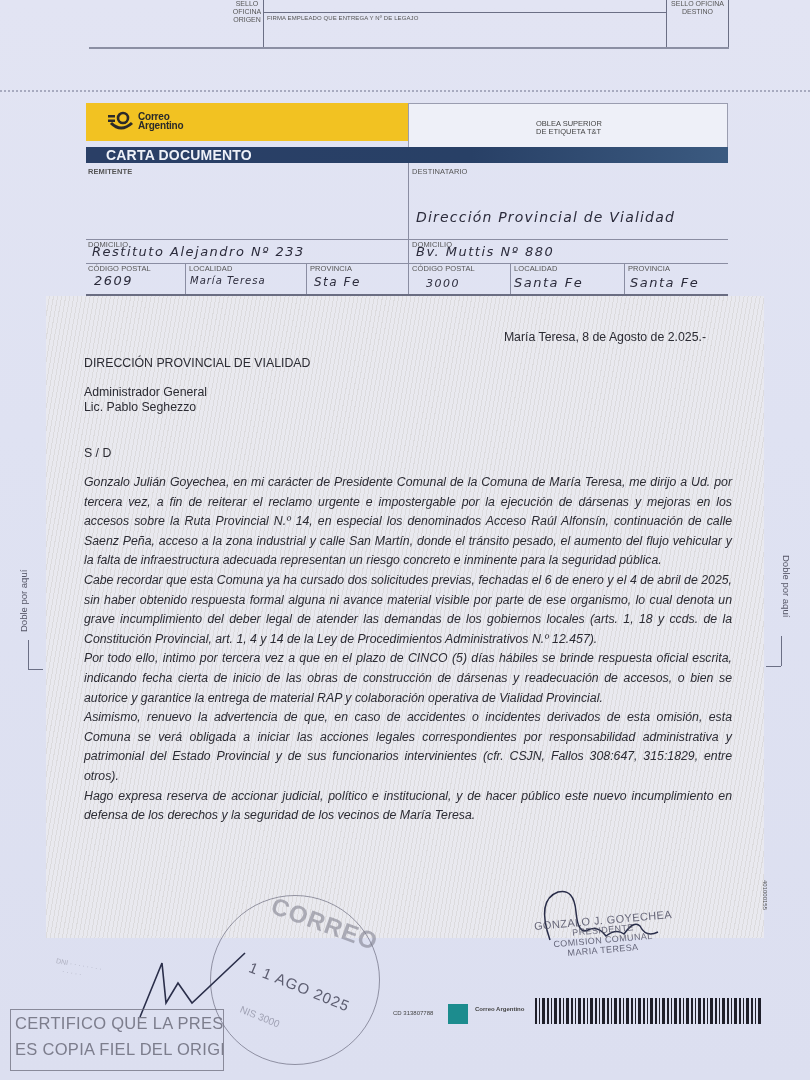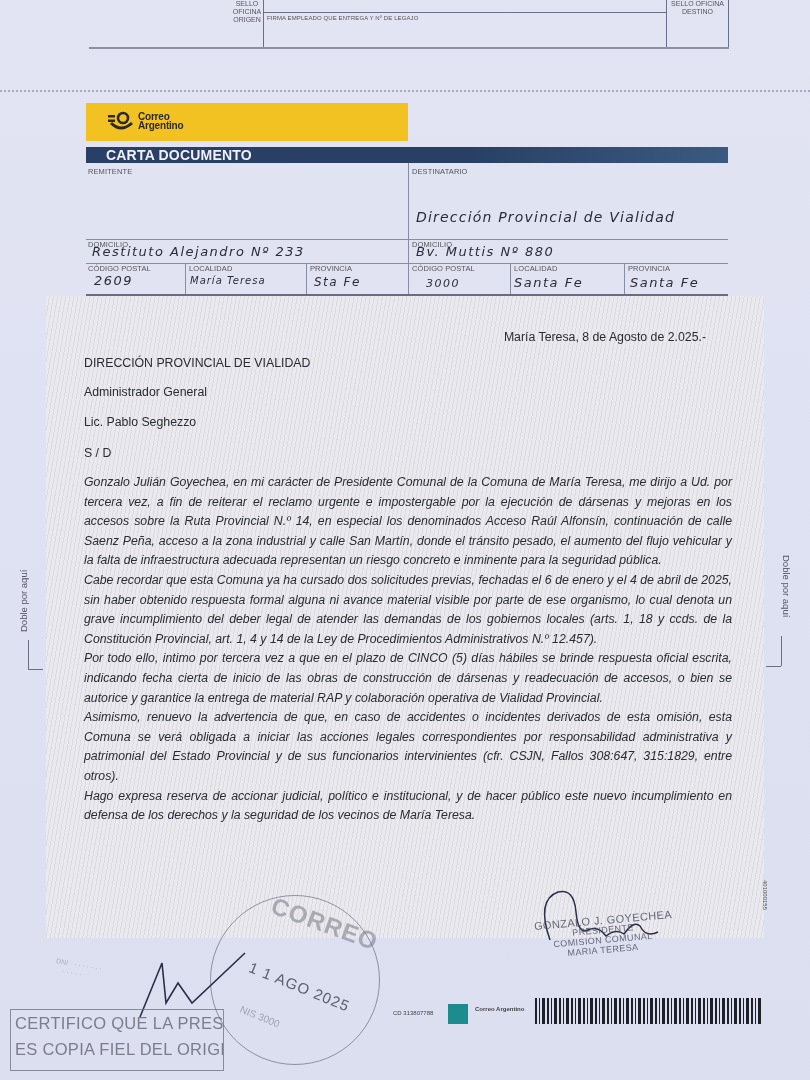--- a/index.html
+++ b/index.html
@@ -147,34 +147,40 @@
           <rect x="0" y="8.5" width="7" height="2.5" fill="#2a2a2a"></rect>
           <circle cx="15" cy="7" r="5" fill="none" stroke="#2a2a2a" stroke-width="2.6"></circle>
           <path d="M3 12 Q13 22 24 12" fill="none" stroke="#2a2a2a" stroke-width="3"></path>
         </svg>
         <div class="logo-text">
           <div>Correo</div>
           <div>Argentino</div>
         </div>
       </div>
     </div>
+    <div class="oblea">
+      <span>
+        <div>OBLEA SUPERIOR</div>
+        <div>DE ETIQUETA T&amp;T</div>
+      </span>
+    </div>
     <div class="title-band">
       <span>CARTA DOCUMENTO</span>
     </div>
 
     <div class="vline" style="left:322px;top:60px;height:132px;"></div>
     <div class="hline" style="left:0;top:136px;width:642px;"></div>
     <div class="hline" style="left:0;top:160px;width:642px;"></div>
     <div class="vline" style="left:99px;top:160px;height:32px;"></div>
     <div class="vline" style="left:220px;top:160px;height:32px;"></div>
     <div class="vline" style="left:424px;top:160px;height:32px;"></div>
     <div class="vline" style="left:538px;top:160px;height:32px;"></div>
     <div class="hline" style="left:0;top:191px;width:642px;border-top:2px solid #6a6d82;"></div>
 
-    <div class="field-lbl" style="left:2px;top:64px;">REMITENTE</div>
+    <div class="field-lbl" style="left:2px;top:64px;font-weight:bold;">REMITENTE</div>
     <div class="field-lbl" style="left:2px;top:137px;">DOMICILIO</div>
     <div class="hand" style="left:6px;top:141px;font-size:13px;">Restituto Alejandro Nº 233</div>
     <div class="field-lbl" style="left:2px;top:161px;">CÓDIGO POSTAL</div>
     <div class="hand" style="left:8px;top:170px;font-size:13px;">2609</div>
     <div class="field-lbl" style="left:103px;top:161px;">LOCALIDAD</div>
     <div class="hand" style="left:104px;top:172px;font-size:10px;letter-spacing:1px;">María Teresa</div>
     <div class="field-lbl" style="left:224px;top:161px;">PROVINCIA</div>
     <div class="hand" style="left:228px;top:172px;font-size:12px;">Sta Fe</div>
 
     <div class="field-lbl" style="left:326px;top:64px;">DESTINATARIO</div>
@@ -186,21 +192,21 @@
     <div class="field-lbl" style="left:428px;top:161px;">LOCALIDAD</div>
     <div class="hand" style="left:428px;top:172px;font-size:13px;">Santa Fe</div>
     <div class="field-lbl" style="left:542px;top:161px;">PROVINCIA</div>
     <div class="hand" style="left:544px;top:172px;font-size:13px;">Santa Fe</div>
   </div>
 
   <div class="letter">
     <div class="date">María Teresa, 8 de Agosto de 2.025.-</div>
     <div class="addr" style="top:60px;">DIRECCIÓN PROVINCIAL DE VIALIDAD</div>
     <div class="addr" style="top:89px;">Administrador General</div>
-    <div class="addr" style="top:119px;text-align:center;">Lic. Pablo Seghezzo</div>
+    <div class="addr" style="top:104px;text-align:center;">Lic. Pablo Seghezzo</div>
     <div class="addr" style="top:150px;">S / D</div>
     <div class="text" style="top:177px;">
       <p>Gonzalo Julián Goyechea, en mi carácter de Presidente Comunal de la Comuna de María Teresa, me dirijo a Ud. por tercera vez, a fin de reiterar el reclamo urgente e impostergable por la ejecución de dársenas y mejoras en los accesos sobre la Ruta Provincial N.º 14, en especial los denominados Acceso Raúl Alfonsín, continuación de calle Saenz Peña, acceso a la zona industrial y calle San Martín, donde el tránsito pesado, el aumento del flujo vehicular y la falta de infraestructura adecuada representan un riesgo concreto e inminente para la seguridad pública.</p>
       <p>Cabe recordar que esta Comuna ya ha cursado dos solicitudes previas, fechadas el 6 de enero y el 4 de abril de 2025, sin haber obtenido respuesta formal alguna ni avance material visible por parte de ese organismo, lo cual denota un grave incumplimiento del deber legal de atender las demandas de los gobiernos locales (arts. 1, 18 y ccds. de la Constitución Provincial, art. 1, 4 y 14 de la Ley de Procedimientos Administrativos N.º 12.457).</p>
       <p>Por todo ello, intimo por tercera vez a que en el plazo de CINCO (5) días hábiles se brinde respuesta oficial escrita, indicando fecha cierta de inicio de las obras de construcción de dársenas y readecuación de accesos, o bien se autorice y garantice la entrega de material RAP y colaboración operativa de Vialidad Provincial.</p>
       <p>Asimismo, renuevo la advertencia de que, en caso de accidentes o incidentes derivados de esta omisión, esta Comuna se verá obligada a iniciar las acciones legales correspondientes por responsabilidad administrativa y patrimonial del Estado Provincial y de sus funcionarios intervinientes (cfr. CSJN, Fallos 308:647, 315:1829, entre otros).</p>
       <p>Hago expresa reserva de accionar judicial, político e institucional, y de hacer público este nuevo incumplimiento en defensa de los derechos y la seguridad de los vecinos de María Teresa.</p>
     </div>
   </div>
 

